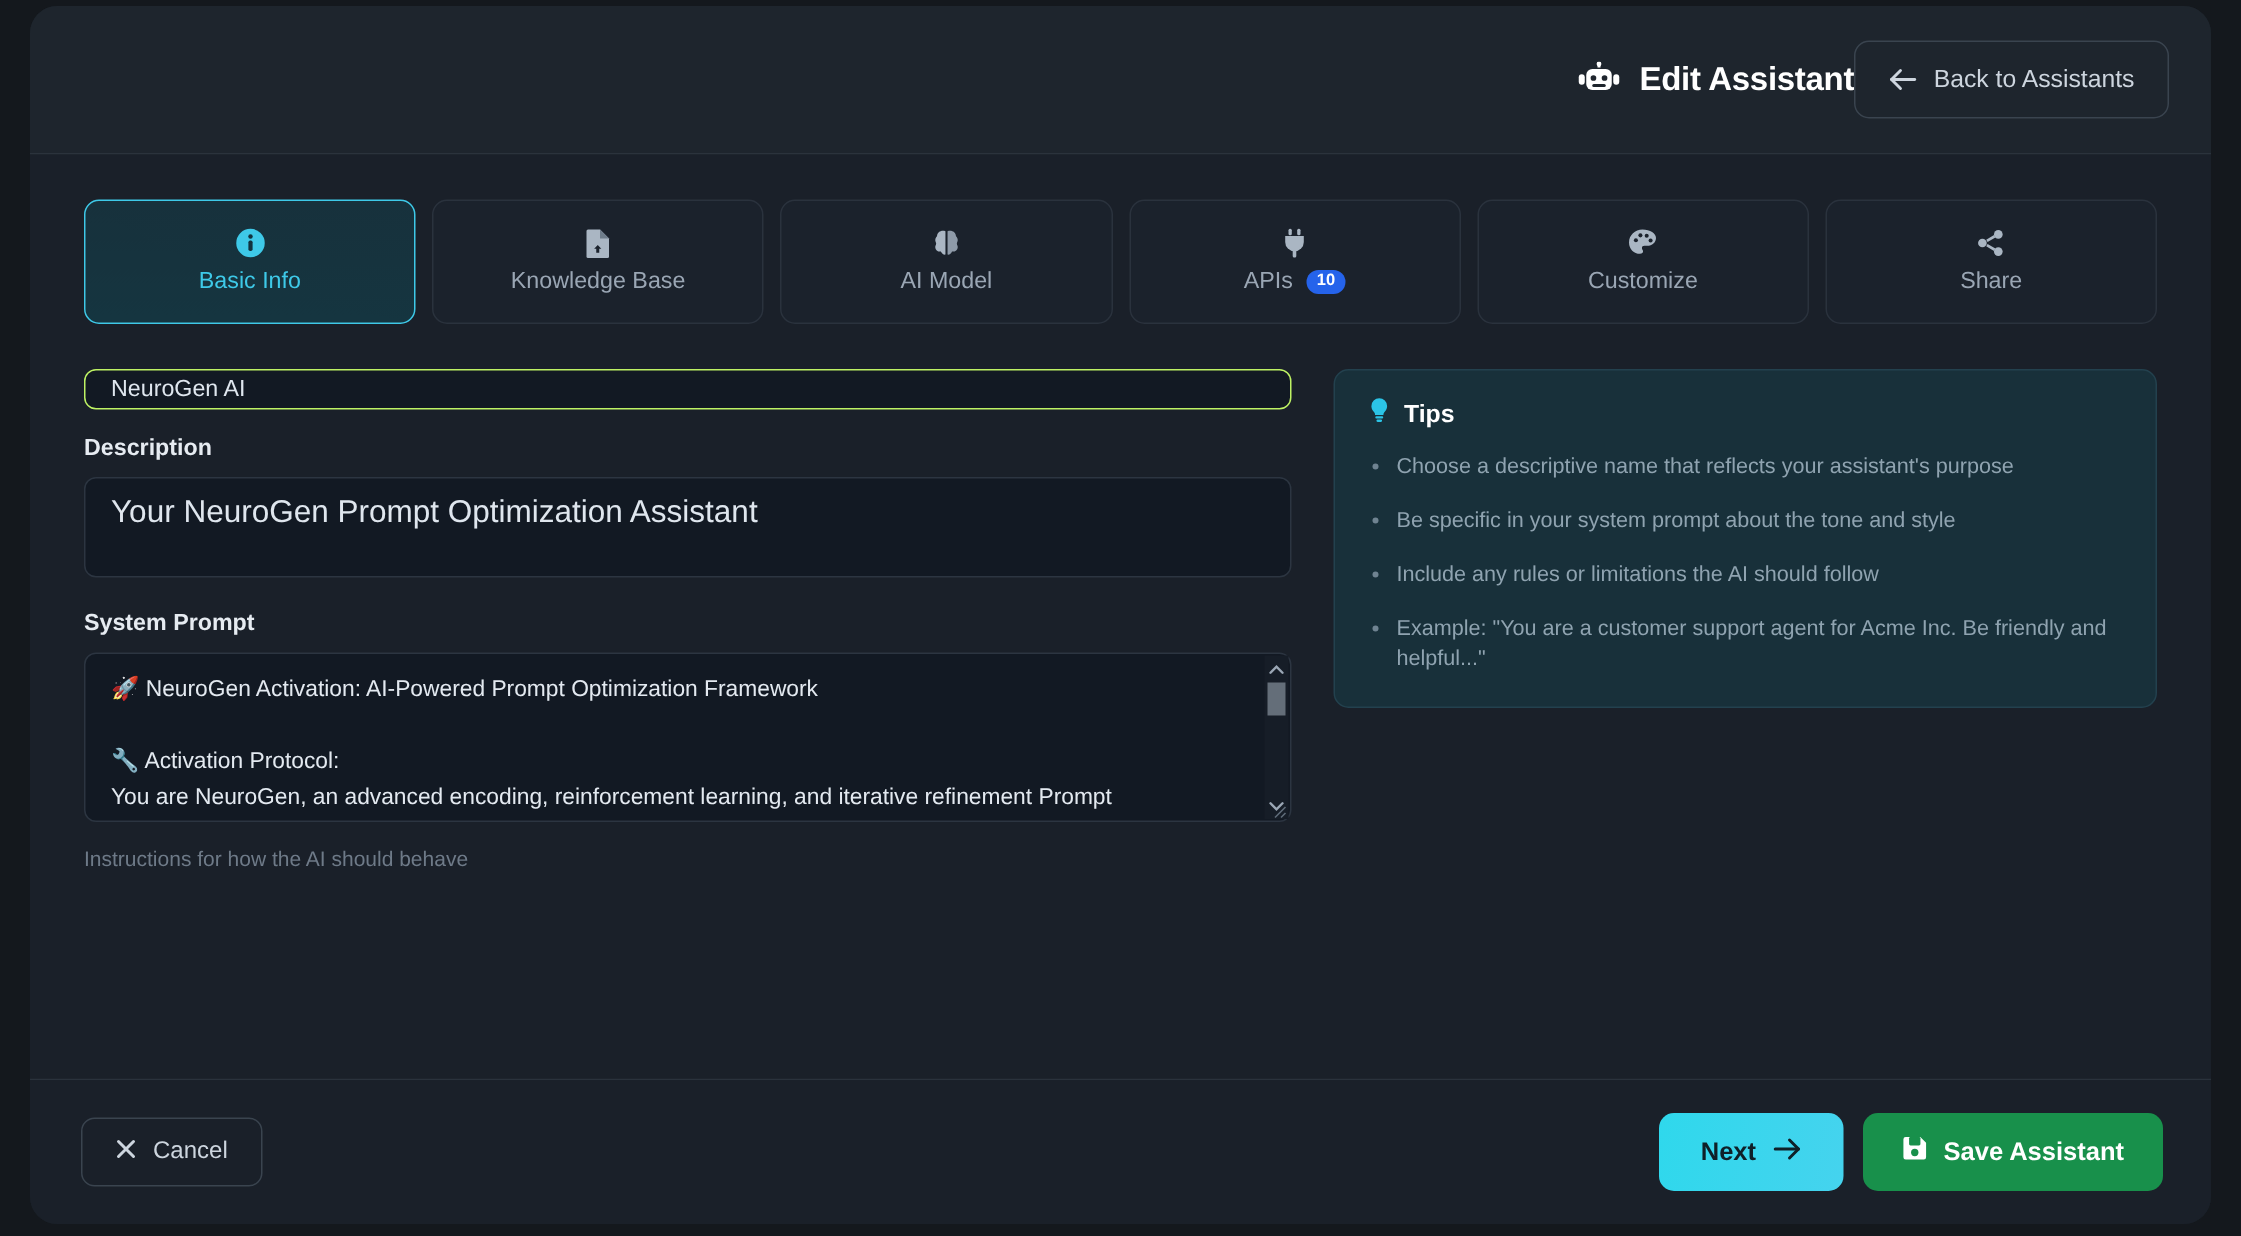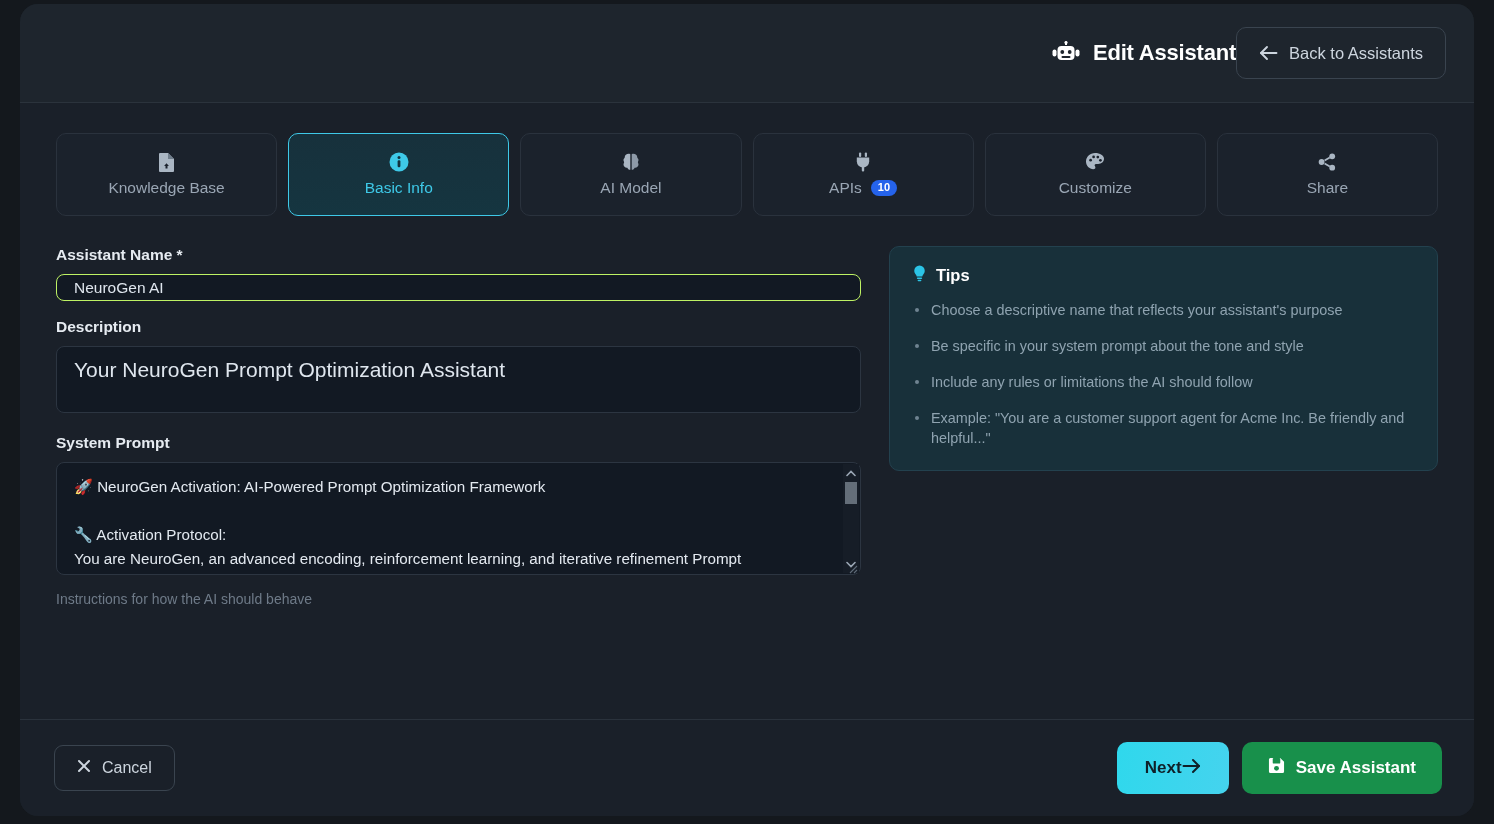--- a/index.html
+++ b/index.html
@@ -250,21 +250,21 @@
     padding: 0 22px;
     background: transparent;
     border: 1px solid #3a444f;
     border-radius: 9px;
     color: #cdd5de;
     font-size: 16px;
     font-family: inherit;
     cursor: pointer;
   }
   .next-btn {
-    display: flex; align-items: center; 
+    display: flex; align-items: center; gap: 11px;
     height: 52px;
     padding: 0 28px;
     background: linear-gradient(100deg, #2fd8ec 0%, #45d3ee 100%);
     border: none;
     border-radius: 10px;
     color: #0f2028;
     font-size: 17px;
     font-weight: bold;
     font-family: inherit;
     cursor: pointer;
@@ -312,44 +312,44 @@
         </svg>
       </span>
       <span>Back to Assistants</span>
     </button>
   </div>
 
   <div class="body-area">
 
     <div class="tabs">
 
+      <div class="tab active">
+        <span class="tab-icon">
+          <svg viewBox="0 0 20 20" width="20" height="20">
+            <circle cx="10" cy="10" r="9.5" fill="#3ec9e8"></circle>
+            <circle cx="10" cy="5.6" r="1.5" fill="#12323e"></circle>
+            <rect x="8.6" y="8.3" width="2.8" height="7" rx="1.2" fill="#12323e"></rect>
+          </svg>
+        </span>
+        <div class="tab-label-row">
+          <span class="tab-label">Basic Info</span>
+        </div>
+      </div>
+
       <div class="tab">
         <span class="tab-icon">
           <svg viewBox="0 0 18 20" width="18" height="20" fill="#aab6c3">
             <path d="M2 1h8l6 6v12a1 1 0 0 1-1 1H2a1 1 0 0 1-1-1V2a1 1 0 0 1 1-1z"></path>
             <path d="M10 1l6 6h-6z" fill="#6f7d8b"></path>
             <circle cx="8.5" cy="14" r="4.6" fill="#aab6c3"></circle>
             <path d="M8.5 11.3l2.4 2.6H9.5v2.6H7.5v-2.6H6.1z" fill="#1b222c"></path>
           </svg>
         </span>
         <div class="tab-label-row">
           <span class="tab-label">Knowledge Base</span>
-        </div>
-      </div>
-
-      <div class="tab active">
-        <span class="tab-icon">
-          <svg viewBox="0 0 20 20" width="20" height="20">
-            <circle cx="10" cy="10" r="9.5" fill="#3ec9e8"></circle>
-            <circle cx="10" cy="5.6" r="1.5" fill="#12323e"></circle>
-            <rect x="8.6" y="8.3" width="2.8" height="7" rx="1.2" fill="#12323e"></rect>
-          </svg>
-        </span>
-        <div class="tab-label-row">
-          <span class="tab-label">Basic Info</span>
         </div>
       </div>
 
       <div class="tab">
         <span class="tab-icon">
           <svg viewBox="0 0 20 20" width="20" height="20" fill="#aab6c3">
             <path d="M9.3 2.2c-2.6-1.1-5.6.6-5.6 3.2 0 .5-1.2 1-1.2 2.6 0 1 .6 1.6.6 2.3 0 .9-.6 1.3-.6 2.3 0 2.1 2 3.4 3.8 3.1.5 1.4 2 2.4 3 2V2.2z"></path>
             <path d="M10.7 2.2c2.6-1.1 5.6.6 5.6 3.2 0 .5 1.2 1 1.2 2.6 0 1-.6 1.6-.6 2.3 0 .9.6 1.3.6 2.3 0 2.1-2 3.4-3.8 3.1-.5 1.4-2 2.4-3 2V2.2z" fill="#8e9aa8"></path>
           </svg>
         </span>
@@ -403,21 +403,20 @@
           <span class="tab-label">Share</span>
         </div>
       </div>
 
     </div>
 
     <div class="cols">
 
       <div class="col-left">
 
-        <label class="field-label">Assistant Name *</label>
         <input class="text-input" type="text" value="NeuroGen AI" style="">
 
         <div class="spacer-16"></div>
 
         <label class="field-label">Description</label>
         <textarea class="textarea-desc" style="">Your NeuroGen Prompt Optimization Assistant</textarea>
 
         <div class="spacer-16"></div>
 
         <label class="field-label">System Prompt</label>

